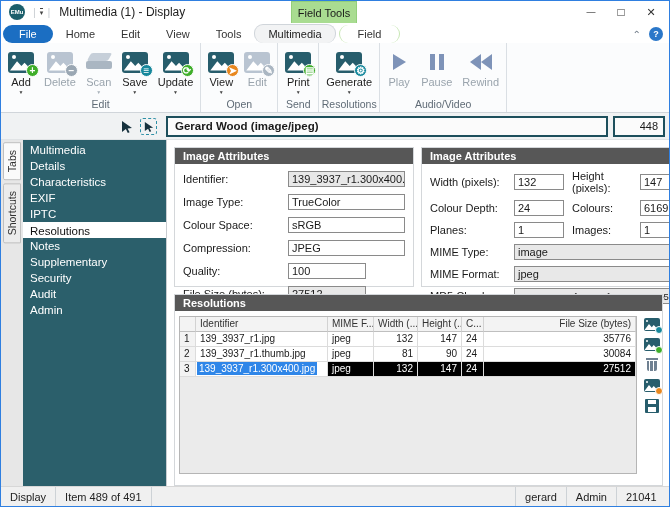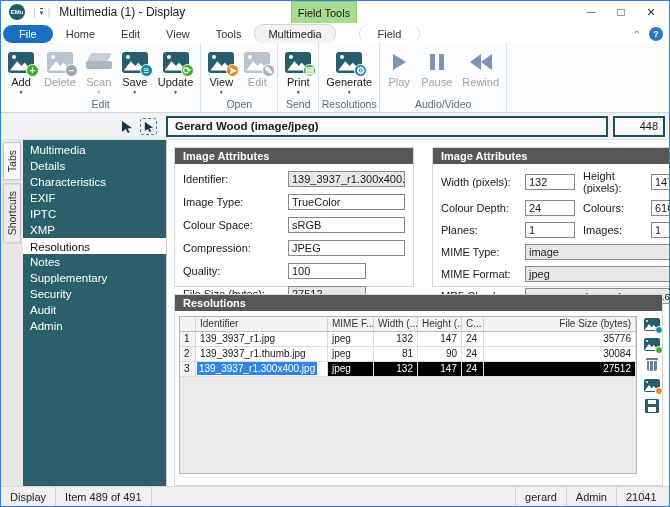--- a/index.html
+++ b/index.html
@@ -19,21 +19,21 @@
   .wc { width:28px; height:20px; display:flex; align-items:center; justify-content:center; color:#333; font-size:11px; }
   .wc-min::before { content:"—"; font-size:9px; }
   .wc-max::before { content:"□"; font-size:12px; }
   .wc-close::before { content:"✕"; font-size:11px; }
 
   
   .tabrow { height:20px; display:flex; align-items:flex-end; padding-left:2px; background:#fff; flex:none; position:relative; }
   .rtab { padding:3px 13px; font-size:11px; color:#333;border-radius:9px; }
   .rtab.file { background:#1b6ec2; color:#fff; padding:3px 16px; }
   .rtab.active { background:#f2f3f4; border:1px solid #d0d5da; border-bottom:none; color:#222; }
-  .rtab.field { border-left:1px solid #c7e6b4; border-right:1px solid #c7e6b4; margin-left:23px; padding:3px 18px; }
+  .rtab.field { border-left:1px solid #c7e6b4; border-right:1px solid #c7e6b4; margin-left:3px; padding:3px 18px; }
   .tabrow-right { position:absolute; right:6px; bottom:2px; display:flex; align-items:center; gap:8px; }
   .collapse-chevron::before { content:"⌃"; color:#6a7684; font-size:10px; }
   .help-circle { width:14px; height:14px; border-radius:50%; background:#2a77c9; color:#fff; font-size:9px; font-weight:bold; display:flex; align-items:center; justify-content:center; }
   .help-circle::before { content:"?"; }
 
   
   .ribbon { height:70px; background:#fbfcfd; border-bottom:1px solid #d0d5da; display:flex; flex:none; }
   .rgroup { display:flex; flex-direction:column; border-right:1px solid #dadfe4; padding:2px 2px 0 2px; }
   .rgroup-btns { display:flex; flex:1; align-items:flex-start; }
   .rgroup-label { height:14px; text-align:center; color:#5f6b76; font-size:10.5px; padding-bottom:2px; }
@@ -76,21 +76,21 @@
   
   .bodyrow { flex:1; display:flex; min-height:0; }
   .vtabs { width:22px; flex:none; background:#e7e7e7; display:flex; flex-direction:column; align-items:center; padding-top:2px; gap:3px; }
   .vtab { writing-mode:vertical-rl; transform:rotate(180deg); background:#ececec; border:1px solid #bfbfbf; font-size:10.5px; color:#333; padding:7px 2px; border-radius:0 2px 2px 0; }
   .vtab.active { background:#fafafa; }
   .sidebar { width:143px; flex:none; background:#2b5f6b; padding-top:2px; overflow:hidden; }
   .side-item { color:#fff; font-size:11.5px; padding:1px 7px; height:16px; line-height:14px; }
   .side-item.active { background:#fff; color:#111; border-top:1px solid #fff; }
 
   .main { flex:1; background:#fff; border-left:1px solid #c9cdd1; padding:7px 6px 0 7px; display:flex; flex-direction:column; min-width:0; }
-  .attr-row { display:flex; gap:18px; }
+  .attr-row { display:flex; gap:7px; }
   .panel { border:1px solid #d4d7da; background:#fff; }
   .panel-hdr { background:#575757; color:#fff; font-weight:bold; font-size:11px; padding:1px 8px; height:16px; line-height:14px; }
   .p-left { width:240px; flex:none; height:140px; }
   .p-right { flex:1; height:140px; }
 
   .frow { display:flex; align-items:center; margin:7px 8px 0 8px; }
   .frow .flabel { flex:none; font-size:11px; }
   .inp { height:16px; border:1px solid #8a8a8a; background:#fff; font-size:11px; padding:0 3px; display:flex; align-items:center; overflow:hidden; white-space:nowrap; }
   .inp.ro { background:#e8e8e8; }
   .p-left .flabel { width:105px; }
@@ -340,21 +340,20 @@
       <span class="vtab active">Tabs</span>
       <span class="vtab">Shortcuts</span>
     </div>
 
     <div class="sidebar">
       <div class="side-item">Multimedia</div>
       <div class="side-item">Details</div>
       <div class="side-item">Characteristics</div>
       <div class="side-item">EXIF</div>
       <div class="side-item">IPTC</div>
-      <div class="side-item">XMP</div>
       <div class="side-item active">Resolutions</div>
       <div class="side-item">Notes</div>
       <div class="side-item">Supplementary</div>
       <div class="side-item">Security</div>
       <div class="side-item">Audit</div>
       <div class="side-item">Admin</div>
     </div>
 
     <div class="main">
       <div class="attr-row">

